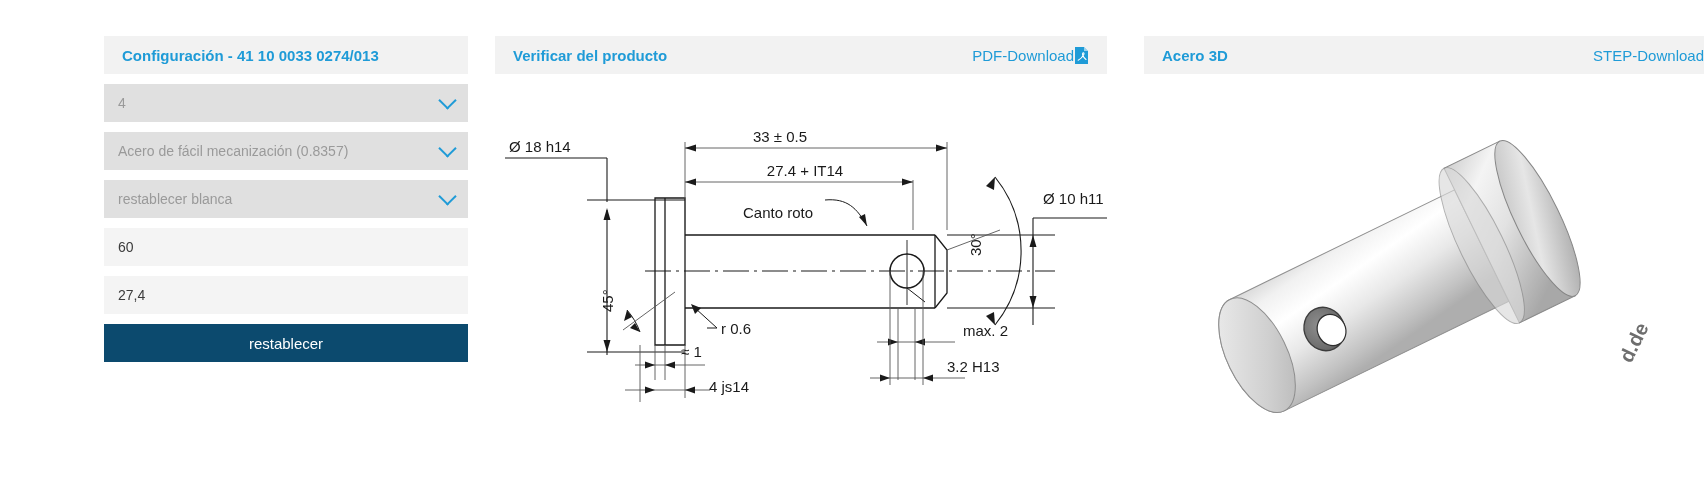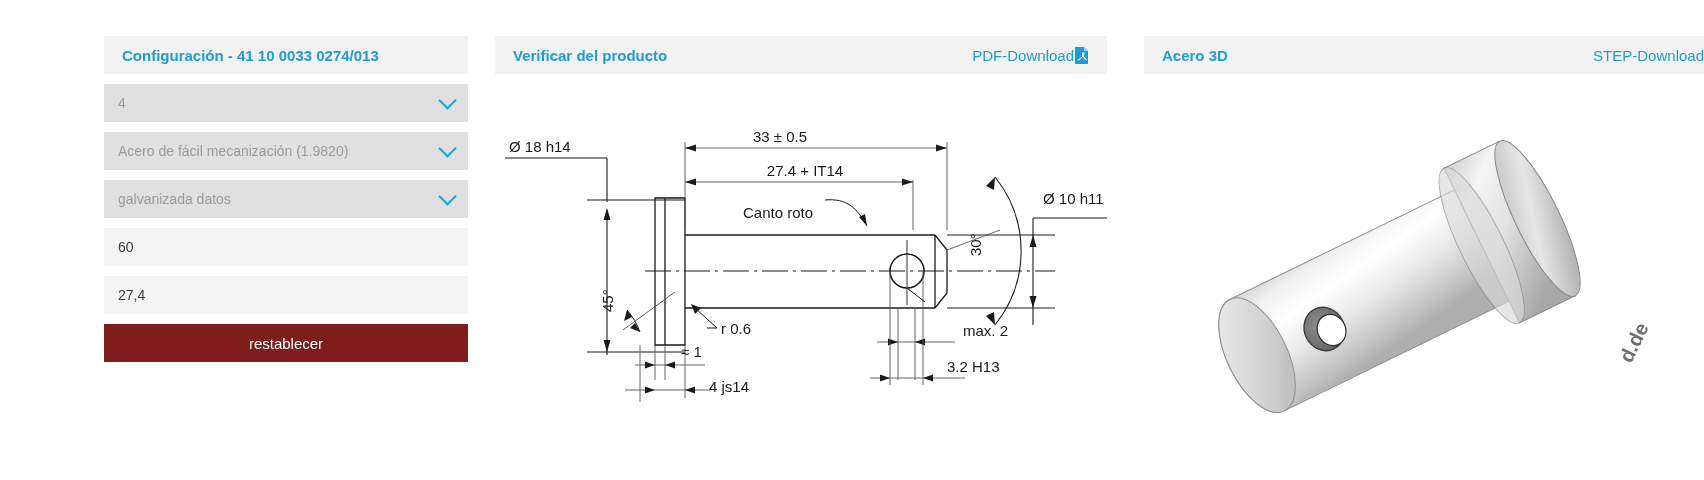--- a/index.html
+++ b/index.html
@@ -57,21 +57,21 @@
     border-right:2px solid #1f9bd7;
     border-bottom:2px solid #1f9bd7;
     transform:translateY(-70%) rotate(45deg);
   }
   .btn{
     margin-top:10px;height:38px;
     display:flex;align-items:center;justify-content:center;
     font-size:15px;box-sizing:border-box;
   }
   .btn.outline{border:1px solid #9ed4ee;color:#8ccbe8;background:#fff;}
-  .btn.primary{background:#7f1d1d;color:#ffffff;}
+  .btn.primary{background:#0c4a6e;color:#ffffff;}
 
   
   #prod{left:495px;top:36px;width:612px;}
   .drawing{position:relative;width:612px;height:330px;margin-top:6px;}
   .drawing svg{display:block;}
 
   
   #model3d{left:1144px;top:36px;width:560px;}
   #model3d .hdr{padding-right:0;}
   .viewer{position:relative;width:560px;height:400px;overflow:hidden;}
@@ -84,26 +84,26 @@
   <div class="hdr">
     <span>Configuración - 41 10 0033 0274/013</span>
   </div>
 
   <div class="field sel">
     <span>4</span>
     <span class="chev"></span>
   </div>
 
   <div class="field sel">
-    <span>Acero de fácil mecanización (1.9820)</span>
+    <span>Acero de fácil mecanización (0.8357)</span>
     <span class="chev"></span>
   </div>
 
   <div class="field sel">
-    <span>galvanizada datos</span>
+    <span>restablecer blanca</span>
     <span class="chev"></span>
   </div>
 
   <div class="field txt">
     <span>60</span>
   </div>
 
   <div class="field txt">
     <span>27,4</span>
   </div>

